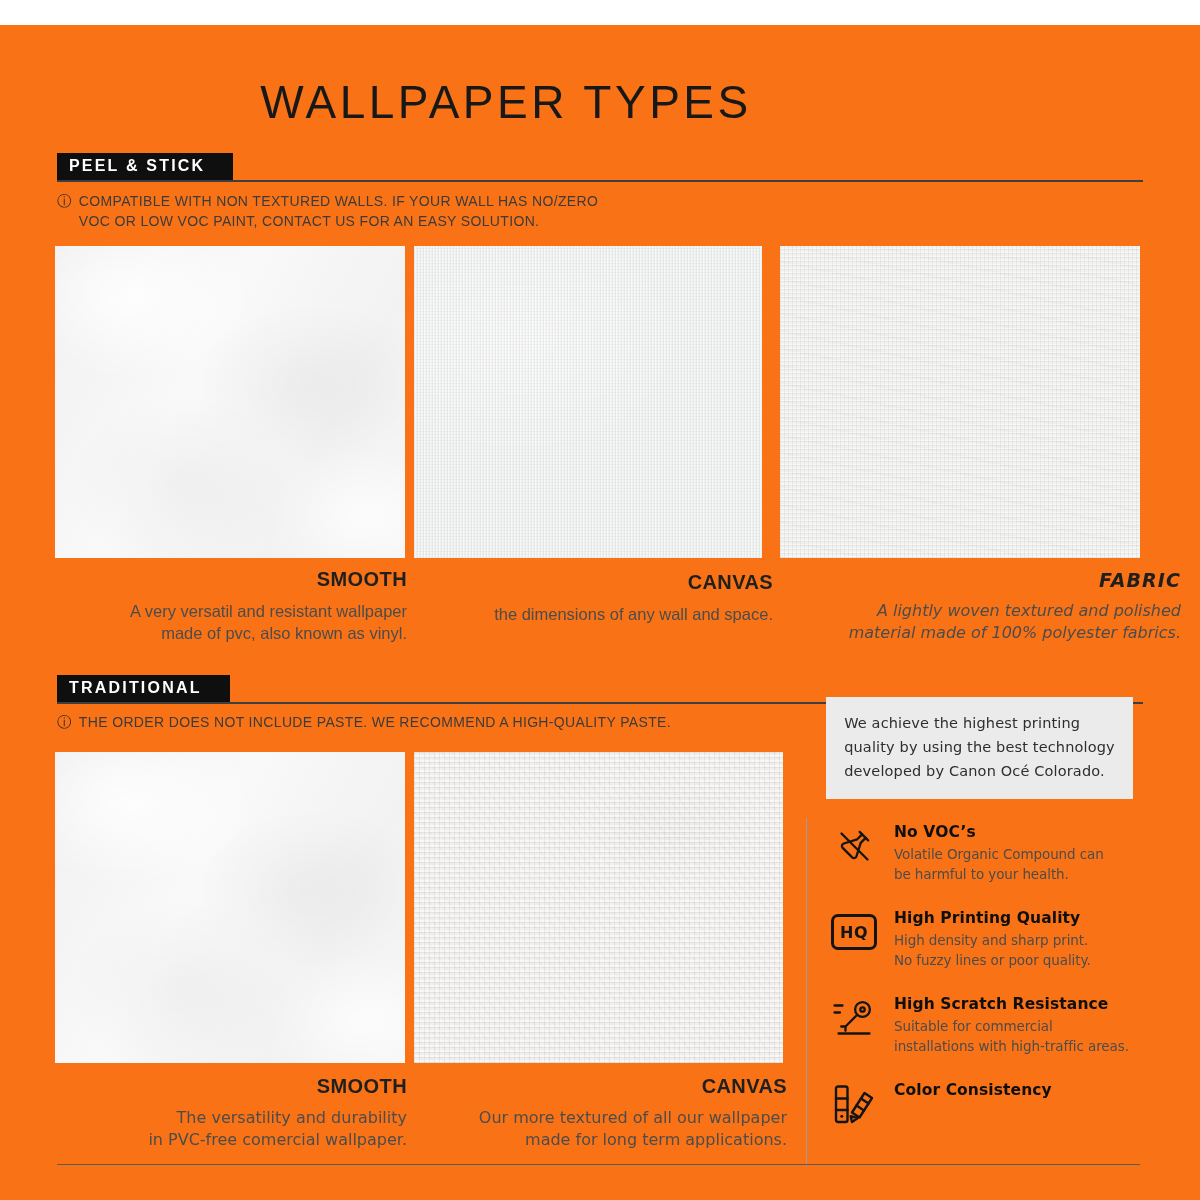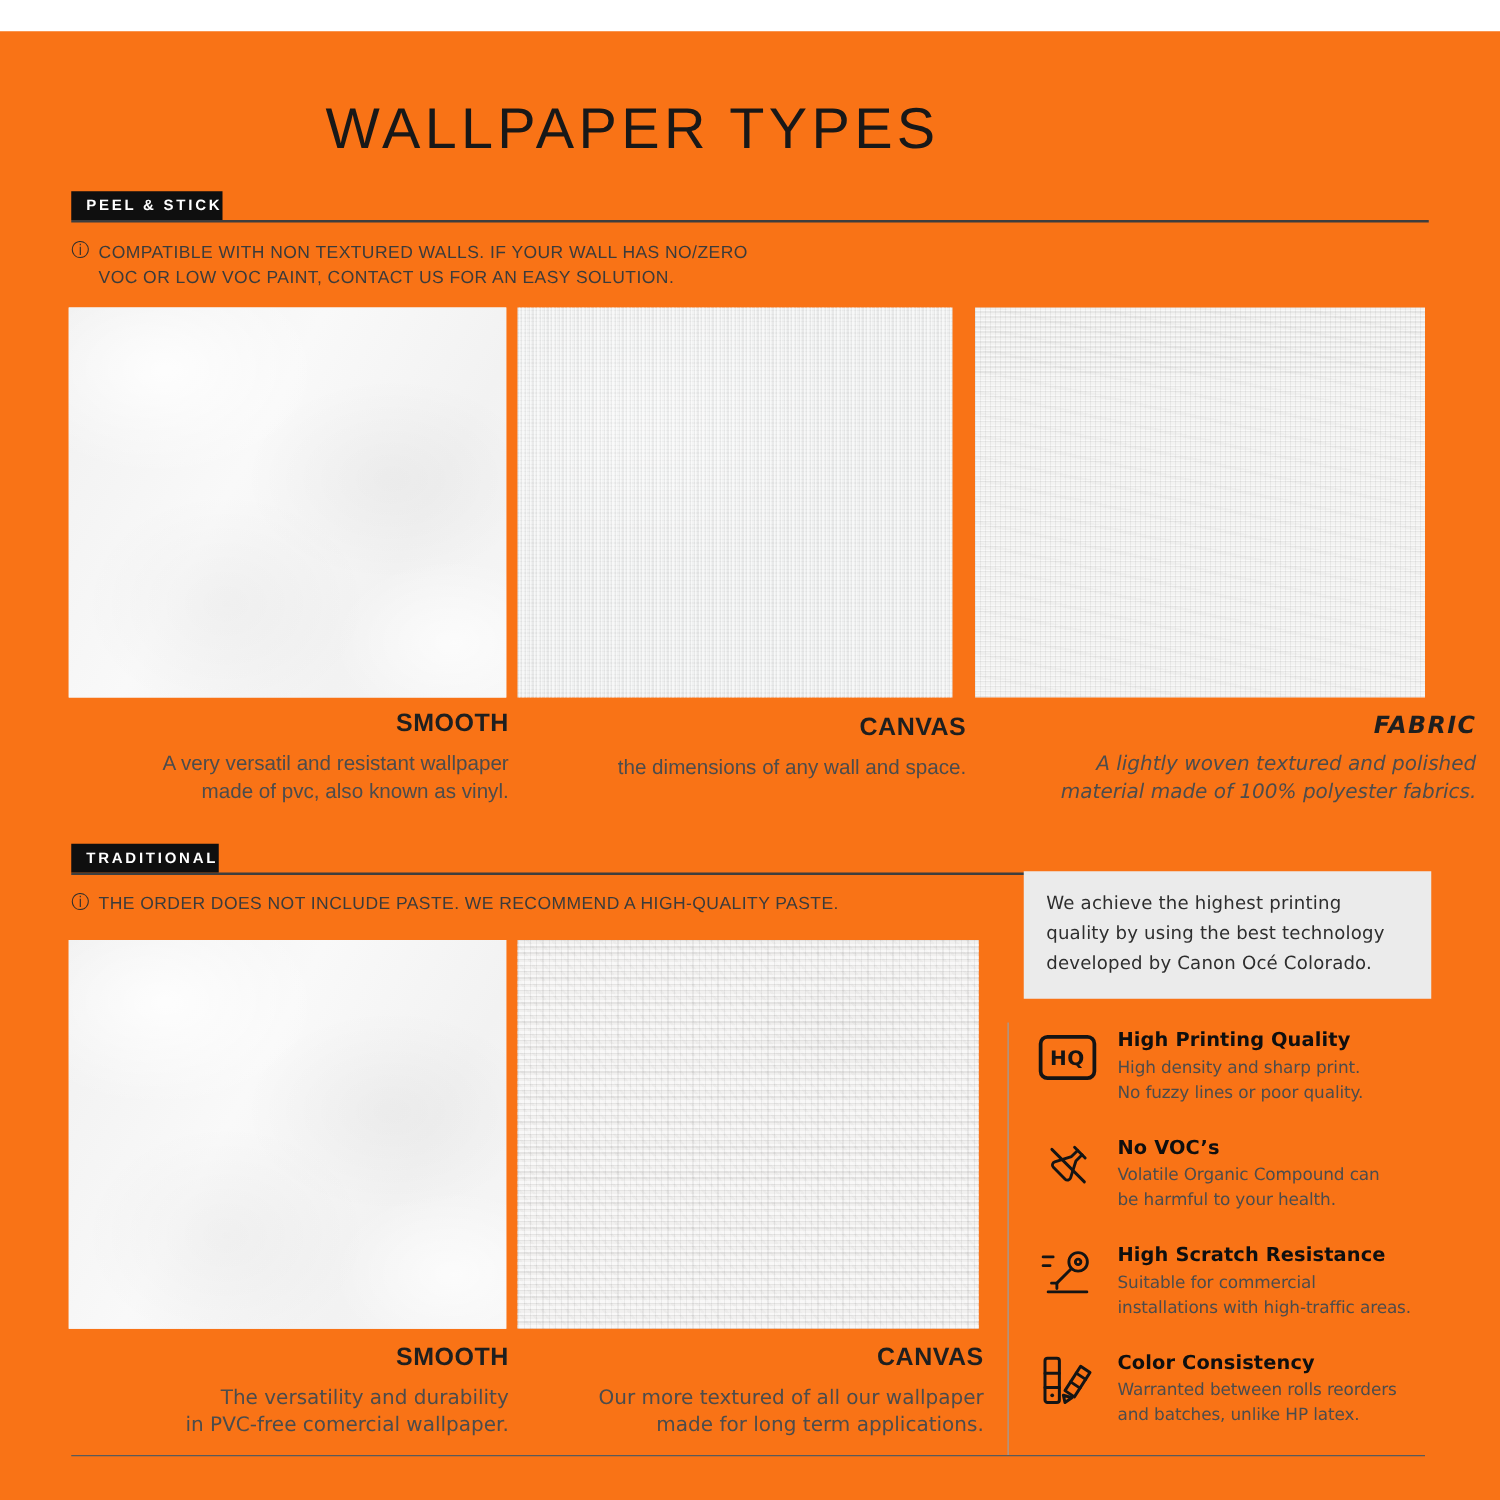--- a/index.html
+++ b/index.html
@@ -22,22 +22,22 @@
 
   
   .section-header{
     position:absolute;left:57px;width:1086px;
     border-bottom:2.5px solid #3e3e3e;
   }
   .section-header.s1{top:128px;}
   .section-header.s2{top:650px;}
   .section-tag{
     display:inline-block;background:#0f0f0f;color:#ffffff;
-    font-size:12px;font-weight:700;letter-spacing:2.2px;
-    padding:4px 0 5px 12px;margin-bottom:0;vertical-align:bottom;
+    font-size:16px;font-weight:700;letter-spacing:2.2px;
+    padding:4px 28px 5px 12px;margin-bottom:0;vertical-align:bottom;
   }
 
   
   .note{
     position:absolute;left:57px;display:flex;gap:7px;
     font-size:14px;letter-spacing:0.35px;color:#3b3b3b;line-height:1.45;
   }
   .note.n1{top:166px;}
   .note.n2{top:687px;}
   .note-icon{font-size:14.5px;line-height:1.4;color:#2e2e2e;font-family:"DejaVu Sans",sans-serif;}
@@ -88,21 +88,21 @@
   .cap-2{left:427px;top:546px;width:346px;}
   .cap-3{left:829px;top:544px;width:352px;font-style:italic;}
   .cap-4{left:57px; top:1050px;width:350px;}
   .cap-5{left:427px;top:1050px;width:360px;}
   .cap-name{font-size:20px;font-weight:700;letter-spacing:0.4px;color:#1f1f1f;}
   .cap-name.sp{letter-spacing:1.1px;font-family:"DejaVu Sans",sans-serif;font-size:19px;}
   .cap-desc{margin-top:9px;font-size:16.5px;color:#4c4c4c;line-height:1.34;}
   .cap-desc.rounded{font-size:16px;line-height:1.38;}
 
   
-  .quote{position:absolute;left:807px;top:672px;width:338px;display:flex;align-items:center;}
+  .quote{position:absolute;left:807px;top:672px;width:338px;display:flex;align-items:center;flex-direction:column;}
   .quote-bar{width:5px;background:#101010;flex:none;}
   .quote-body{
     flex:1;margin-left:7px;background:#ebebeb;
     padding:15px 18px 16px 18px;
     font-size:14.5px;color:#2e2e2e;line-height:1.64;letter-spacing:0.15px;
   }
   .quote-line{white-space:nowrap;}
 
   .features{
     position:absolute;left:806px;top:793px;width:340px;height:346px;
@@ -205,49 +205,49 @@
   <div class="quote rounded">
     <div class="quote-bar"></div>
     <div class="quote-body">
       <div class="quote-line">We achieve the highest printing</div>
       <div class="quote-line">quality by using the best technology</div>
       <div class="quote-line">developed by Canon Océ Colorado.</div>
     </div>
   </div>
 
   <div class="features rounded">
-
-    <div class="feature">
-      <div class="f-icon">
-        <div class="hq-box">HQ</div>
-      </div>
-      <div class="f-text">
-        <div class="f-title">High Printing Quality</div>
-        <div class="f-desc">
-          <div>High density and sharp print.</div>
-          <div>No fuzzy lines or poor quality.</div>
-        </div>
-      </div>
-    </div>
 
     <div class="feature">
       <div class="f-icon">
         <svg width="44" height="44" viewBox="0 0 44 44" fill="none" stroke="#141414" stroke-width="2.3" stroke-linecap="round" stroke-linejoin="round">
           <g transform="rotate(45 22 22)">
             <path d="M16 8 h12"></path>
             <path d="M19.5 8 v7 l-6.5 12.5 a2.6 2.6 0 0 0 2.3 3.8 h13.4 a2.6 2.6 0 0 0 2.3 -3.8 L24.5 15 v-7"></path>
           </g>
           <path d="M9.5 9.5 L35.5 35.5"></path>
         </svg>
       </div>
       <div class="f-text">
         <div class="f-title">No VOC’s</div>
         <div class="f-desc">
           <div>Volatile Organic Compound can</div>
           <div>be harmful to your health.</div>
+        </div>
+      </div>
+    </div>
+
+    <div class="feature">
+      <div class="f-icon">
+        <div class="hq-box">HQ</div>
+      </div>
+      <div class="f-text">
+        <div class="f-title">High Printing Quality</div>
+        <div class="f-desc">
+          <div>High density and sharp print.</div>
+          <div>No fuzzy lines or poor quality.</div>
         </div>
       </div>
     </div>
 
     <div class="feature">
       <div class="f-icon">
         <svg width="46" height="46" viewBox="0 0 46 46" fill="none" stroke="#141414" stroke-width="2.3" stroke-linecap="round" stroke-linejoin="round">
           <circle cx="31.5" cy="13.5" r="7.4"></circle>
           <circle cx="31.5" cy="13.5" r="2.2"></circle>
           <path d="M26 19 L14.5 30.5"></path>
@@ -272,24 +272,20 @@
           <rect x="5" y="4.5" width="11.5" height="35.5" rx="2"></rect>
           <path d="M5 16.5 h11.5 M5 28 h11.5"></path>
           <circle cx="10.75" cy="34.2" r="1.5" fill="#141414" stroke="none"></circle>
           <path d="M21 30.5 L33.5 11 L41 16 L28.5 35.5 Z"></path>
           <path d="M25.5 23.5 l7.5 5 M30 16.5 l7.5 5"></path>
           <path d="M21 40 l5.5 -3.8 -6.8 -2 Z"></path>
         </svg>
       </div>
       <div class="f-text">
         <div class="f-title">Color Consistency</div>
-        <div class="f-desc">
-          <div>Warranted between rolls reorders</div>
-          <div>and batches, unlike HP latex.</div>
-        </div>
       </div>
     </div>
 
   </div>
 
   <div class="bottom-rule"></div>
 
 </div>
 
 </body></html>

